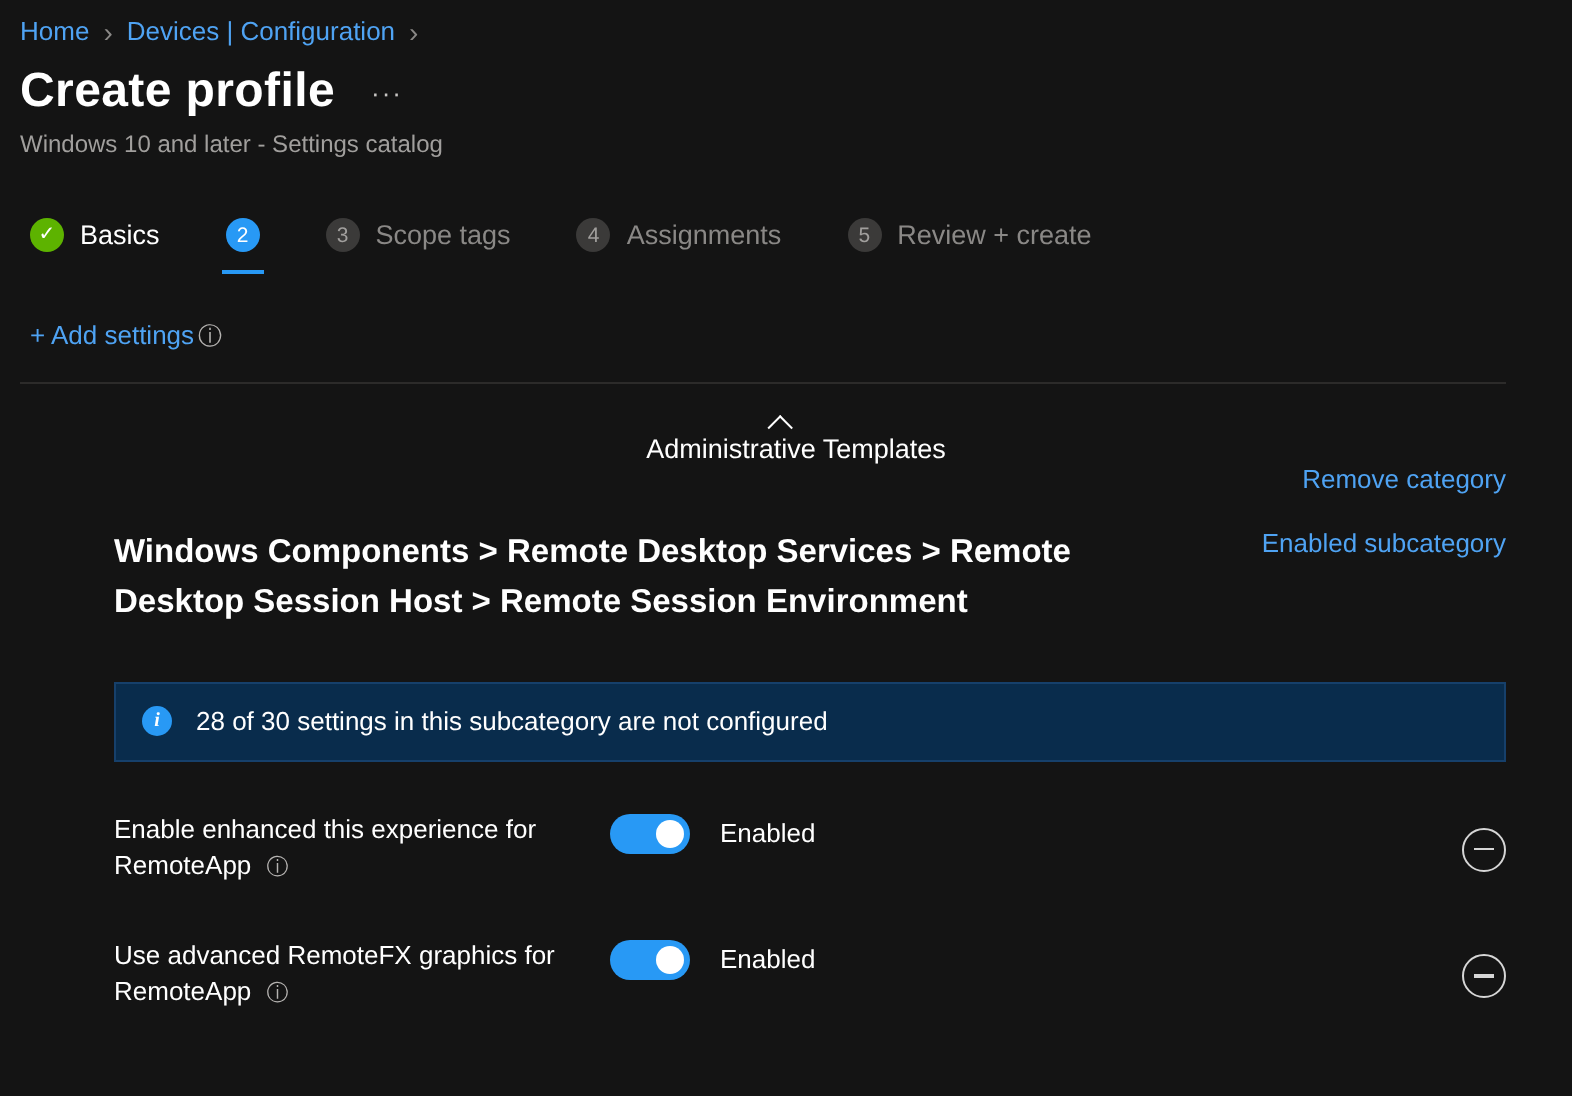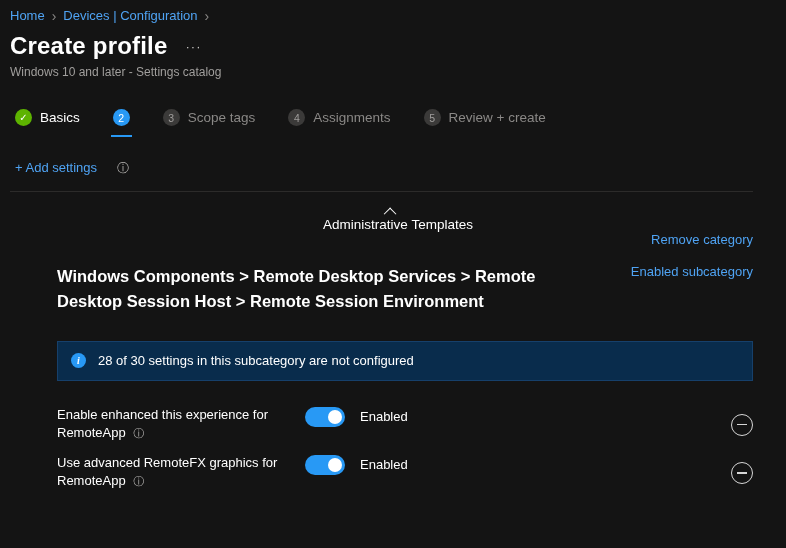--- a/index.html
+++ b/index.html
@@ -29,21 +29,21 @@
   .tab.active::after{content:"";position:absolute;left:-2px;right:-2px;bottom:0;height:2px;background:var(--accent-blue,#2899f5);}
   .step-circle{width:17px;height:17px;border-radius:50%;display:flex;align-items:center;justify-content:center;font-size:10.5px;flex:0 0 auto;}
   .tab.done .step-circle{background:var(--success-green,#5db300);color:#fff;font-size:10px;}
   .tab.done .tab-label{color:#ffffff;}
   .tab.active .step-circle{background:var(--accent-blue,#2899f5);color:#fff;}
   .tab.active .tab-label{color:#fff;font-weight:700;}
   .tab.upcoming .step-circle{background:#3b3a39;color:#a19f9d;}
   .tab.upcoming .tab-label{color:#8a8886;}
 
   
-  .add-settings-row{margin-top:23px;padding-left:5px;display:flex;align-items:center;gap:20px;font-size:13px;}
+  .add-settings-row{margin-top:23px;padding-left:5px;display:flex;align-items:center;gap:2px;font-size:13px;}
   .add-settings-row a{color:var(--link-blue,#4fa3f3);text-decoration:none;cursor:pointer;}
   .info-glyph{color:#b5b3b1;font-size:12px;line-height:1;font-style:normal;}
 
   .divider{border-top:1px solid #2c2b2a;margin-top:16px;}
 
   
   .category-row{display:flex;align-items:center;margin-top:16px;padding-left:19px;flex-direction:column;}
   .chev-up{width:8px;height:8px;border-left:1.6px solid #ffffff;border-top:1.6px solid #ffffff;transform:rotate(45deg) translateY(2px);cursor:pointer;flex:0 0 auto;}
   .category-title{margin-left:14px;font-size:13.5px;}
   .remove-link{margin-left:auto;color:var(--link-blue,#4fa3f3);font-size:13px;text-decoration:none;cursor:pointer;white-space:nowrap;}
@@ -52,21 +52,21 @@
   .subcategory-row{display:flex;align-items:flex-start;margin:17px 0 0 47px;}
   .subcat-title{font-size:16.5px;font-weight:700;line-height:1.5;max-width:525px;margin:0;}
 
   
   .info-banner{margin:27px 0 0 47px;height:40px;background:var(--banner-bg,#092c4c);border:1px solid var(--banner-border,#16406b);display:flex;align-items:center;gap:12px;padding:0 13px;box-sizing:border-box;}
   .banner-i{width:15px;height:15px;border-radius:50%;background:var(--accent-blue,#2899f5);color:#fff;font-size:10px;font-weight:700;display:flex;align-items:center;justify-content:center;flex:0 0 auto;font-family:"Liberation Serif","DejaVu Serif",serif;font-style:italic;}
   .banner-text{font-size:13px;color:#ffffff;}
 
   
   .setting-row{display:flex;align-items:flex-start;margin:25px 0 0 47px;}
-  .setting-row + .setting-row{margin-top:12px;justify-content:flex-end;}
+  .setting-row + .setting-row{margin-top:27px;justify-content:flex-end;}
   .setting-label{width:248px;font-size:13px;line-height:1.4;color:#ffffff;flex:0 0 auto;}
   .setting-label .info-glyph{margin-left:4px;font-size:11px;}
   .toggle-col{display:flex;align-items:center;gap:15px;margin-top:1px;}
   .toggle{width:40px;height:20px;border-radius:10px;background:var(--accent-blue,#2899f5);position:relative;cursor:pointer;flex:0 0 auto;}
   .toggle .knob{position:absolute;top:3px;right:3px;width:14px;height:14px;border-radius:50%;background:#fff;}
   .toggle-value{font-size:13px;}
   .remove-setting{margin-left:auto;margin-top:8px;width:22px;height:22px;border-radius:50%;border:1px solid #d6d6d6;background:transparent;display:flex;align-items:center;justify-content:center;cursor:pointer;padding:0;flex:0 0 auto;}
   .remove-setting .minus-line{width:10px;height:1.5px;background:#d6d6d6;}
 </style>
 </head>

